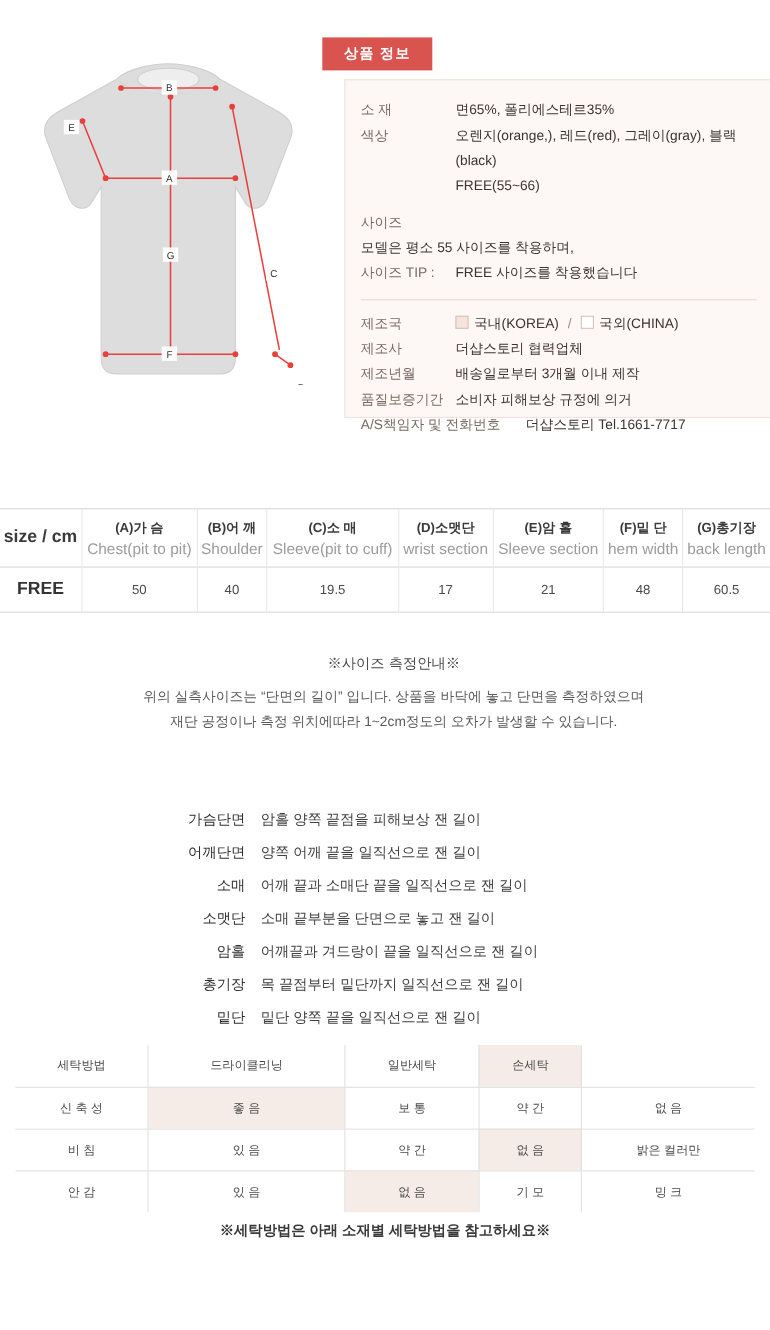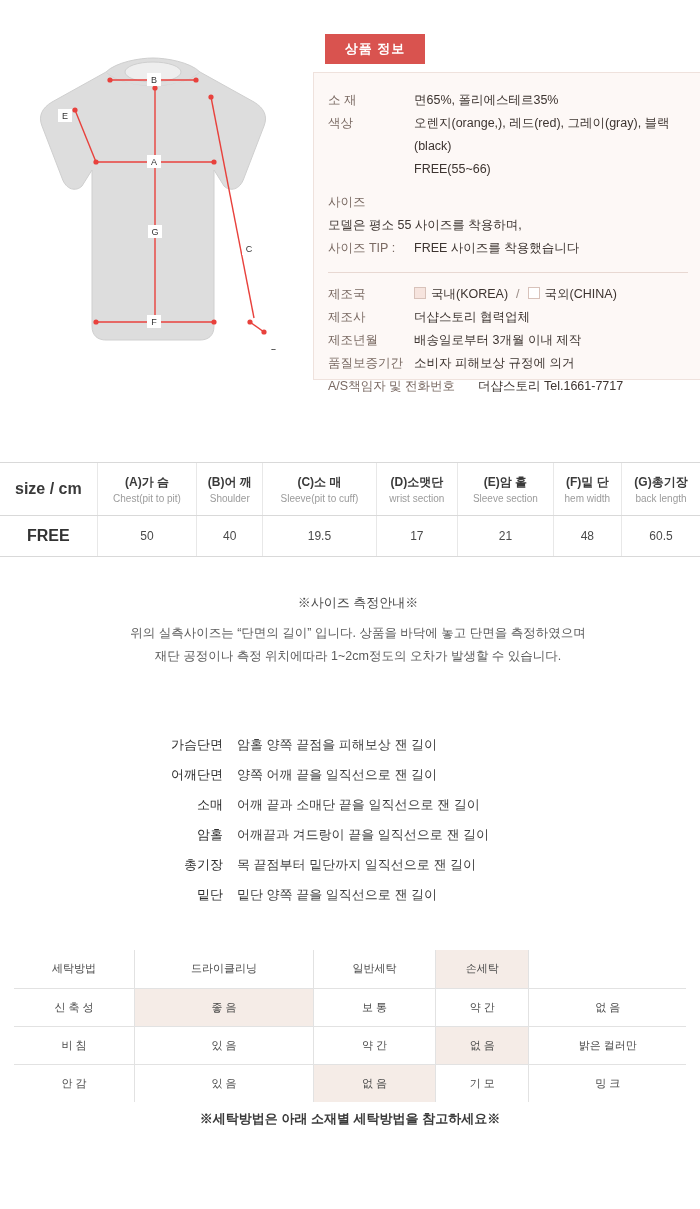--- a/index.html
+++ b/index.html
@@ -18,21 +18,20 @@
   .garment { position: absolute; left: 18px; top: 50px; width: 270px; height: 300px; }
 
   .info-title {
     position: absolute; left: 293px; top: 34px;
     width: 100px; height: 30px;
     background: #d9534f;
     color: #ffffff;
     font-size: 13px; font-weight: bold;
     display: flex; align-items: center; justify-content: center;
     letter-spacing: 1px;
-    margin-left: 32px;
   }
   .info-box {
     position: absolute; left: 293px; top: 72px;
     width: 390px; height: 308px;
     background: #fdf8f6;
     border: 1px solid #efe2dd;
     padding: 16px 14px 10px 14px;
     margin-left: 20px;
   }
   .info-row { display: flex; font-size: 12.5px; line-height: 23px; }
@@ -55,21 +54,21 @@
     font-size: 12px;
   }
   .size-table th, .size-table td {
     border-top: 1px solid #d9d9d9;
     border-bottom: 1px solid #d9d9d9;
     text-align: center;
     vertical-align: middle;
   }
   .size-table th { height: 53px; font-weight: bold; color: #3a3a3a; border-left: 1px solid #e8e8e8; }
   .size-table th.first, .size-table td.first { border-left: none; font-size: 16px; }
-  .size-table th .en { display: block; font-size: 10px; color: #9b9b9b; font-weight: normal; margin-top: 2px; }
+  .size-table th .en { display: block; font-size: 14px; color: #9b9b9b; font-weight: normal; margin-top: 2px; }
   .size-table td { height: 41px; font-size: 12px; color: #4a4a4a; border-left: 1px solid #e8e8e8; }
   .size-table td.first { font-weight: bold; color: #333; }
 
   
   .notes { position: absolute; left: 0; top: 594px; width: 700px; text-align: center; padding-left: 16px; }
   .notes .nt-title { font-size: 13px; color: #4a4a4a; margin-bottom: 10px; }
   .notes .nt-line { font-size: 12.5px; color: #5a5a5a; line-height: 23px; }
 
   
   .measures { position: absolute; left: 0; top: 730px; width: 700px; }
@@ -278,20 +277,24 @@
     </div>
     <div class="m-row">
       <div class="m-key">어깨단면</div>
       <div class="m-val">양쪽 어깨 끝을 일직선으로 잰 길이</div>
     </div>
     <div class="m-row">
       <div class="m-key">소매</div>
       <div class="m-val">어깨 끝과 소매단 끝을 일직선으로 잰 길이</div>
     </div>
     <div class="m-row">
+      <div class="m-key">소맷단</div>
+      <div class="m-val">소매 끝부분을 단면으로 놓고 잰 길이</div>
+    </div>
+    <div class="m-row">
       <div class="m-key">암홀</div>
       <div class="m-val">어깨끝과 겨드랑이 끝을 일직선으로 잰 길이</div>
     </div>
     <div class="m-row">
       <div class="m-key">총기장</div>
       <div class="m-val">목 끝점부터 밑단까지 일직선으로 잰 길이</div>
     </div>
     <div class="m-row">
       <div class="m-key">밑단</div>
       <div class="m-val">밑단 양쪽 끝을 일직선으로 잰 길이</div>

